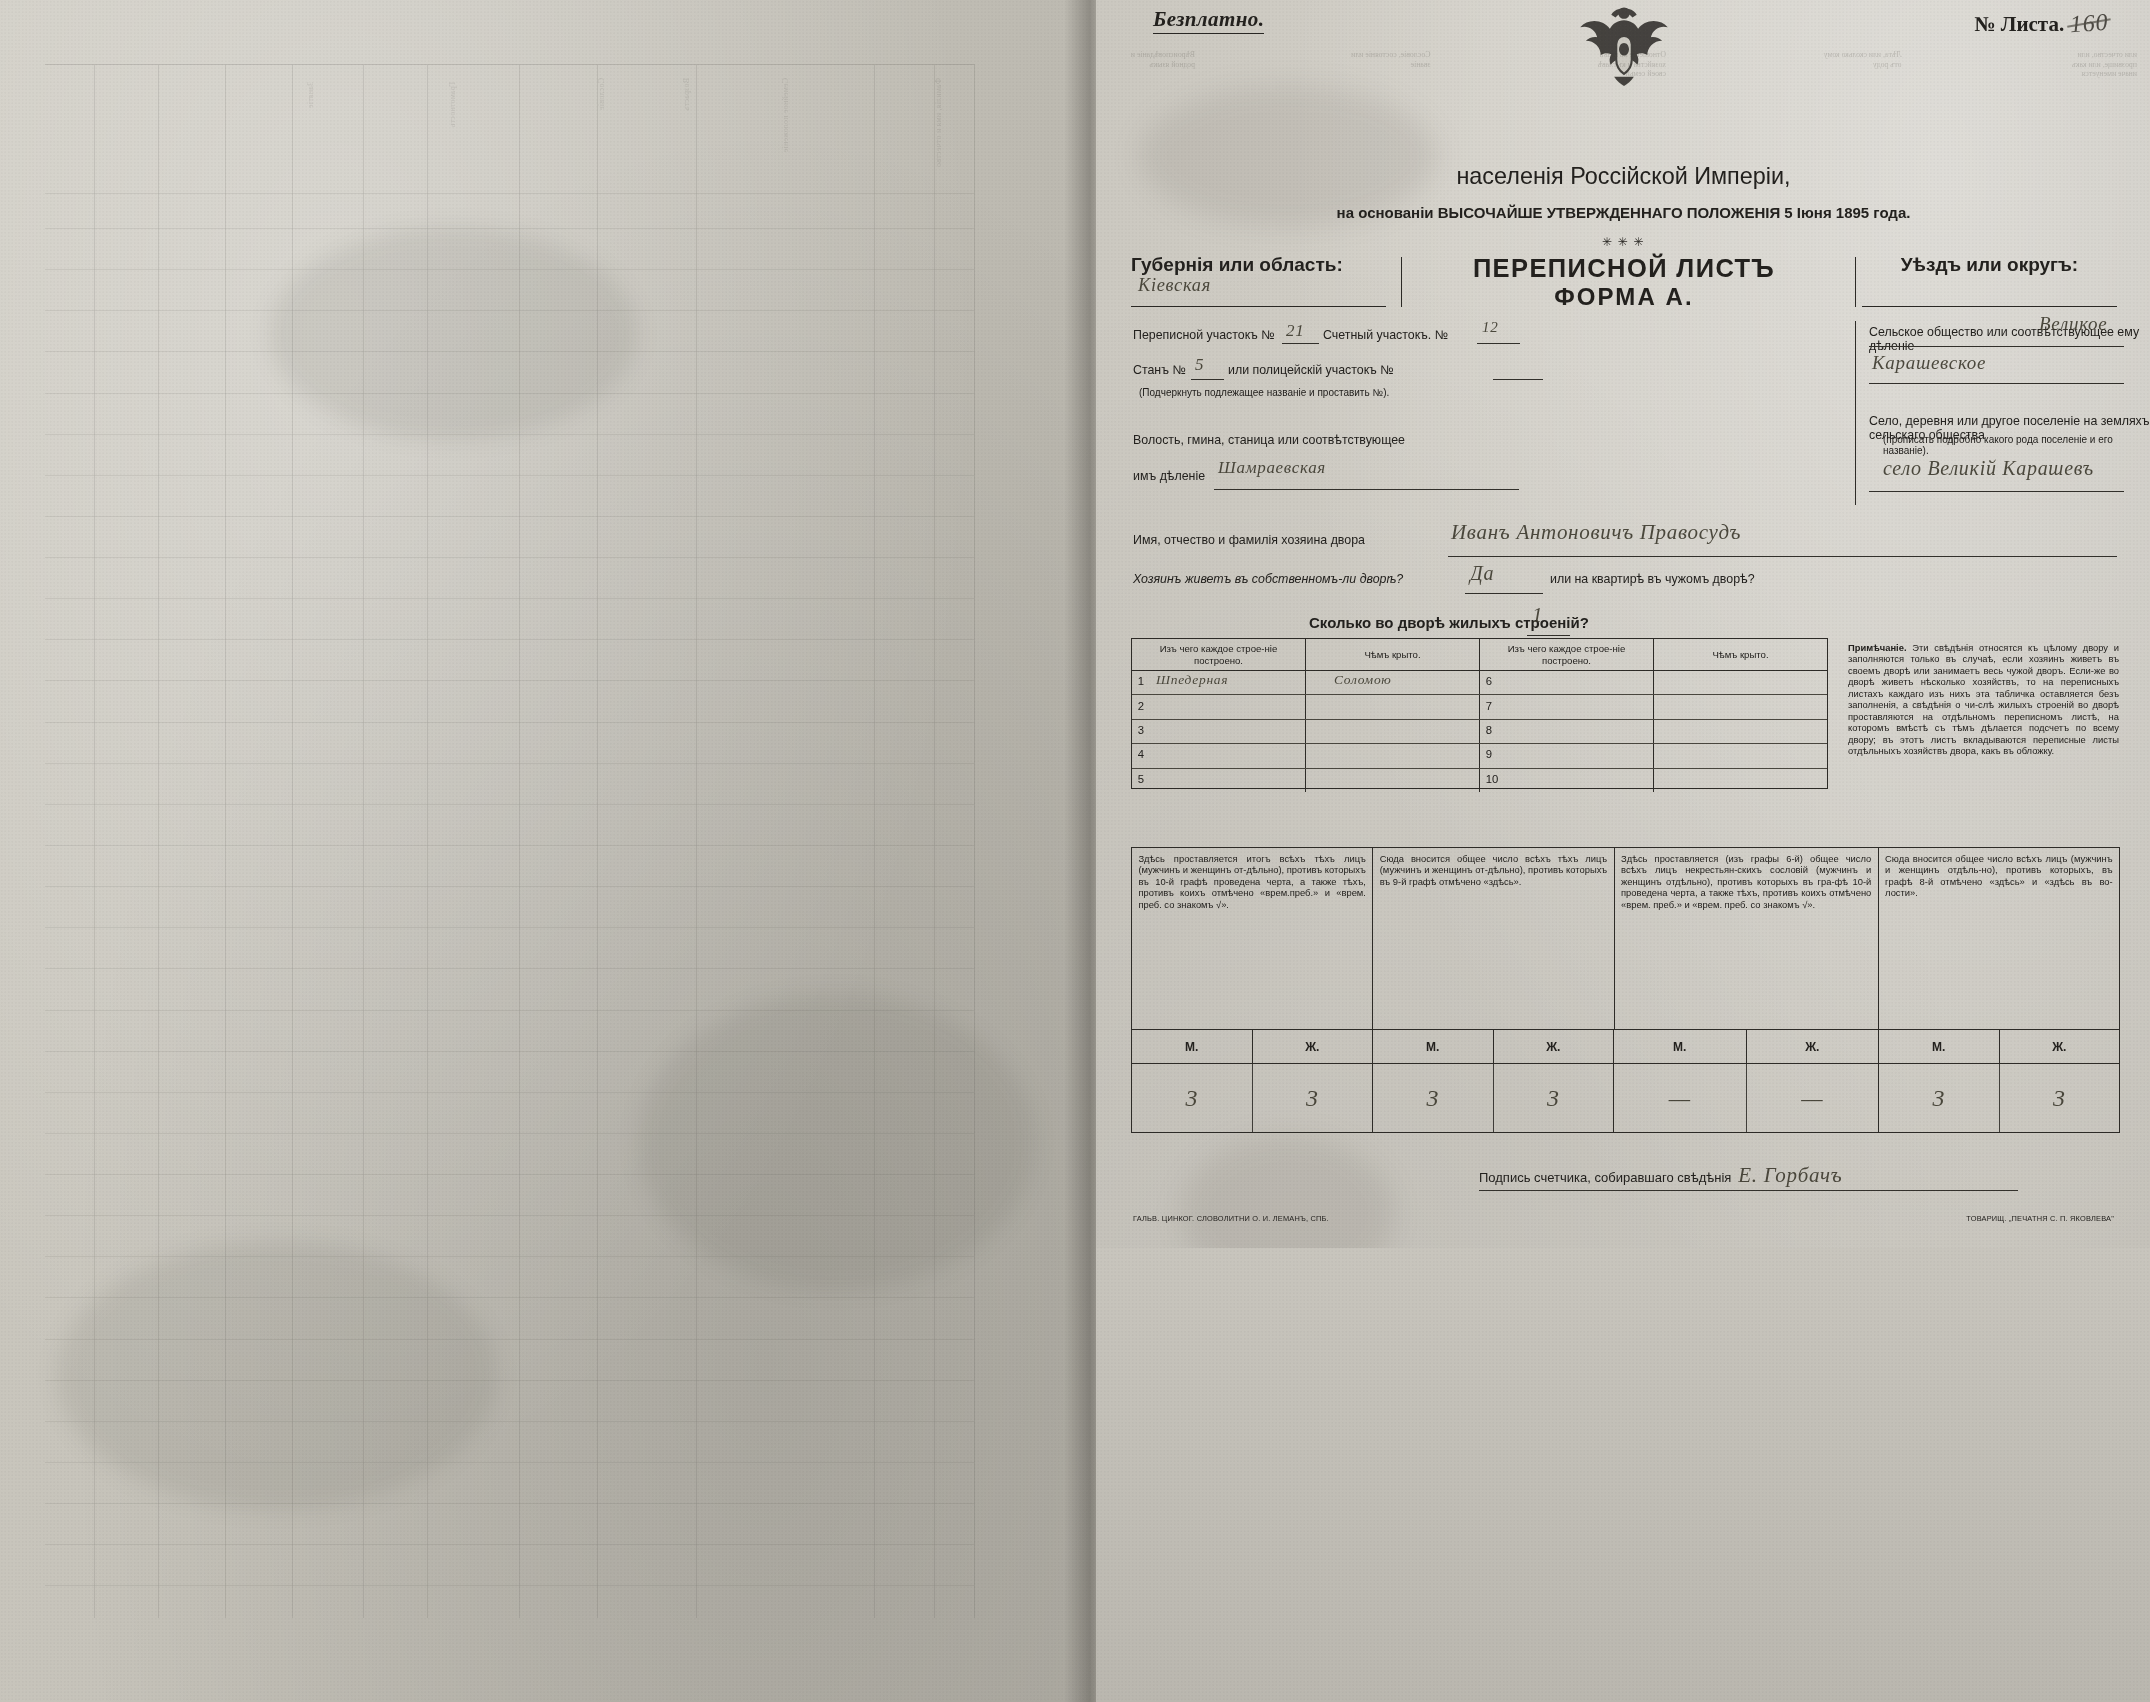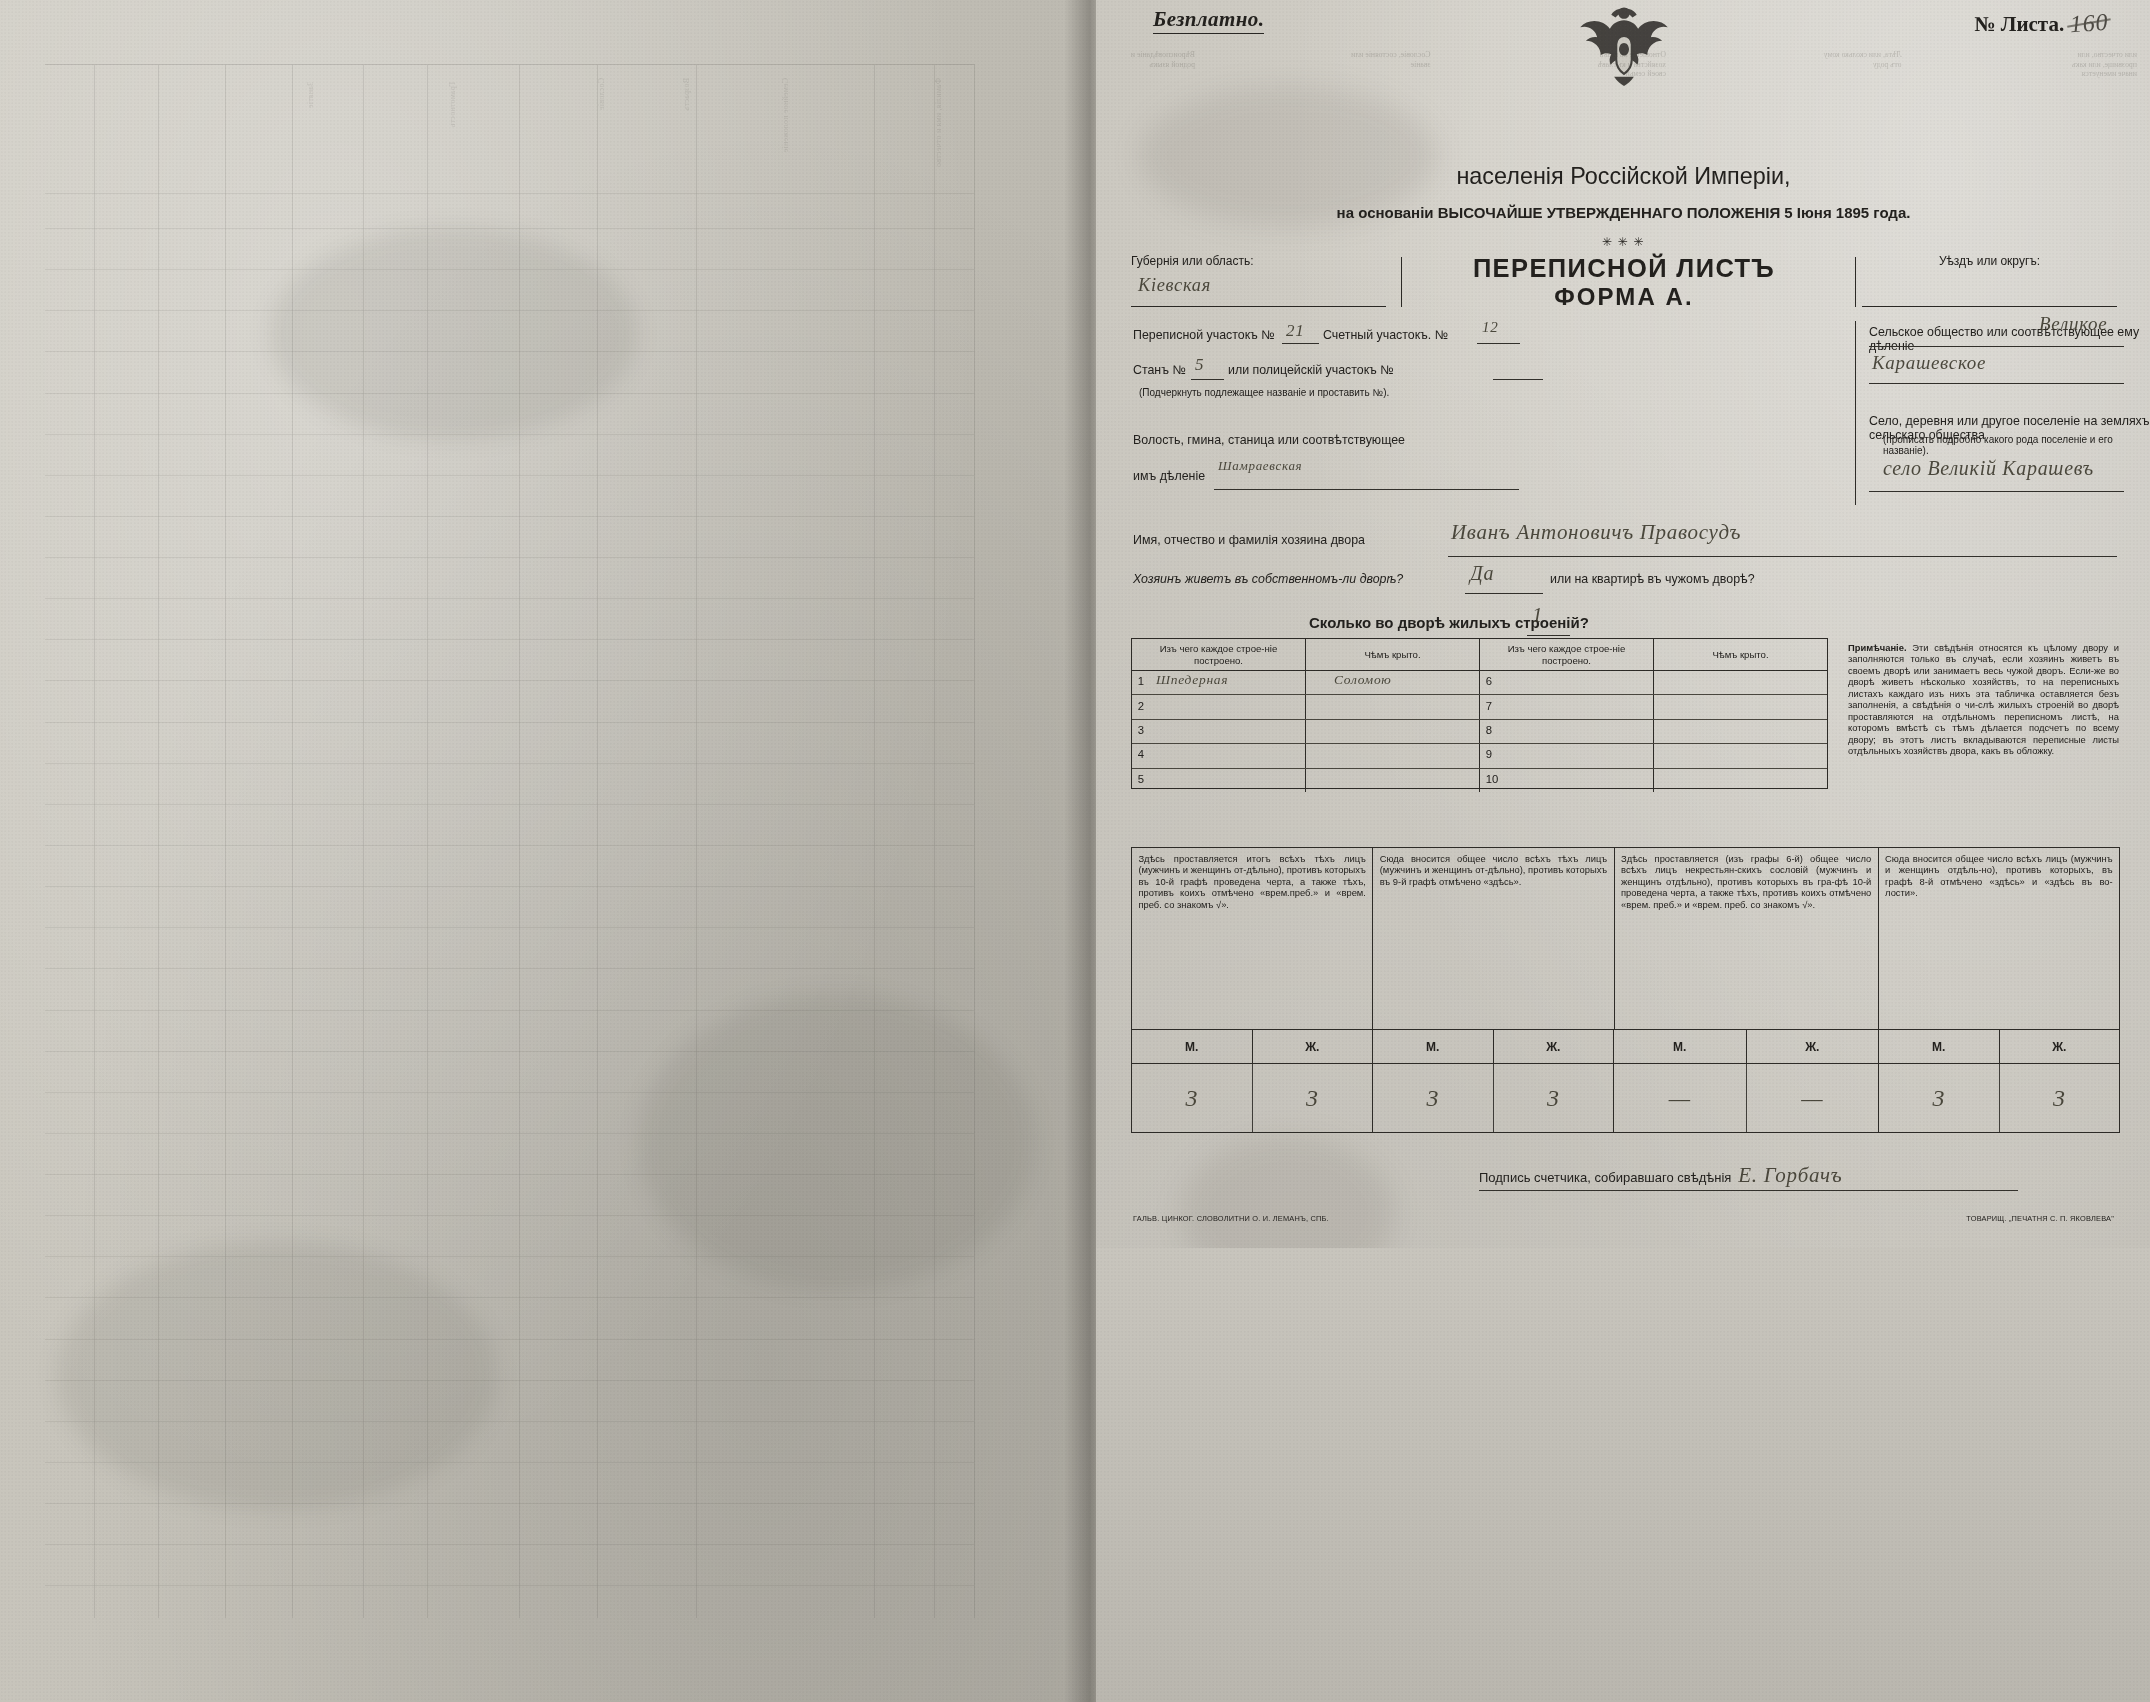--- a/index.html
+++ b/index.html
@@ -143,21 +143,21 @@
     font-size:12px;letter-spacing:1.4px;color:#2c2a26;
   }
   
   .band{
     position:absolute;left:35px;right:34px;top:254px;height:55px;
     display:flex;align-items:flex-start;
   }
   .band .cell{
     position:relative;
   }
-  .band .lbl{font-size:12px;font-weight:normal;font-family:"Liberation Sans", sans-serif;}
+  .band .lbl{font-size:19px;font-weight:bold;font-family:"Liberation Sans", sans-serif;}
   .band .rule{
     position:absolute;left:0;right:0;bottom:1.4px;border-bottom:1.4px solid #2b2925;
   }
   .formA{
     flex:1;text-align:center;
   }
   .formA .l1{font-size:25.5px;font-weight:bold;letter-spacing:1.4px;font-family:"Liberation Sans", sans-serif;}
   .formA .l2{font-size:24px;font-weight:bold;letter-spacing:2.1px;font-family:"Liberation Sans", sans-serif;}
   .vrule{
     position:absolute;width:1.4px;background:#2b2925;
@@ -385,21 +385,21 @@
 
     <div class="ln" style="left:37px;top:363px;">Станъ №</div>
     <div class="hw" style="position:absolute;left:99px;top:355px;font-size:17px;">5</div>
     <div class="rule" style="left:95px;top:379px;width:33px;"></div>
     <div class="ln" style="left:132px;top:363px;">или полицейскій участокъ №</div>
     <div class="rule" style="left:397px;top:379px;width:50px;"></div>
     <div class="ln small" style="left:43px;top:387px;">(Подчеркнуть подлежащее названіе и проставить №).</div>
 
     <div class="ln" style="left:37px;top:433px;">Волость, гмина, станица или соотвѣтствующее</div>
     <div class="ln" style="left:37px;top:469px;">имъ дѣленіе</div>
-    <div class="hw" style="position:absolute;left:122px;top:458px;font-size:13px;">Шамраевская</div>
+    <div class="hw" style="position:absolute;left:122px;top:458px;font-size:17px;">Шамраевская</div>
     <div class="rule" style="left:118px;top:489px;width:305px;"></div>
 
     <div class="vrule" style="left:759px;top:321px;height:184px;background:#2d2b27;"></div>
 
     <div class="ln" style="left:773px;top:325px;">Сельское общество или соотвѣтствующее ему дѣленіе</div>
     <div class="hw" style="position:absolute;left:943px;top:313px;font-size:19px;">Великое</div>
     <div class="rule" style="left:773px;top:346px;width:255px;"></div>
     <div class="hw" style="position:absolute;left:776px;top:352px;font-size:19px;">Карашевское</div>
     <div class="rule" style="left:773px;top:383px;width:255px;"></div>
 

